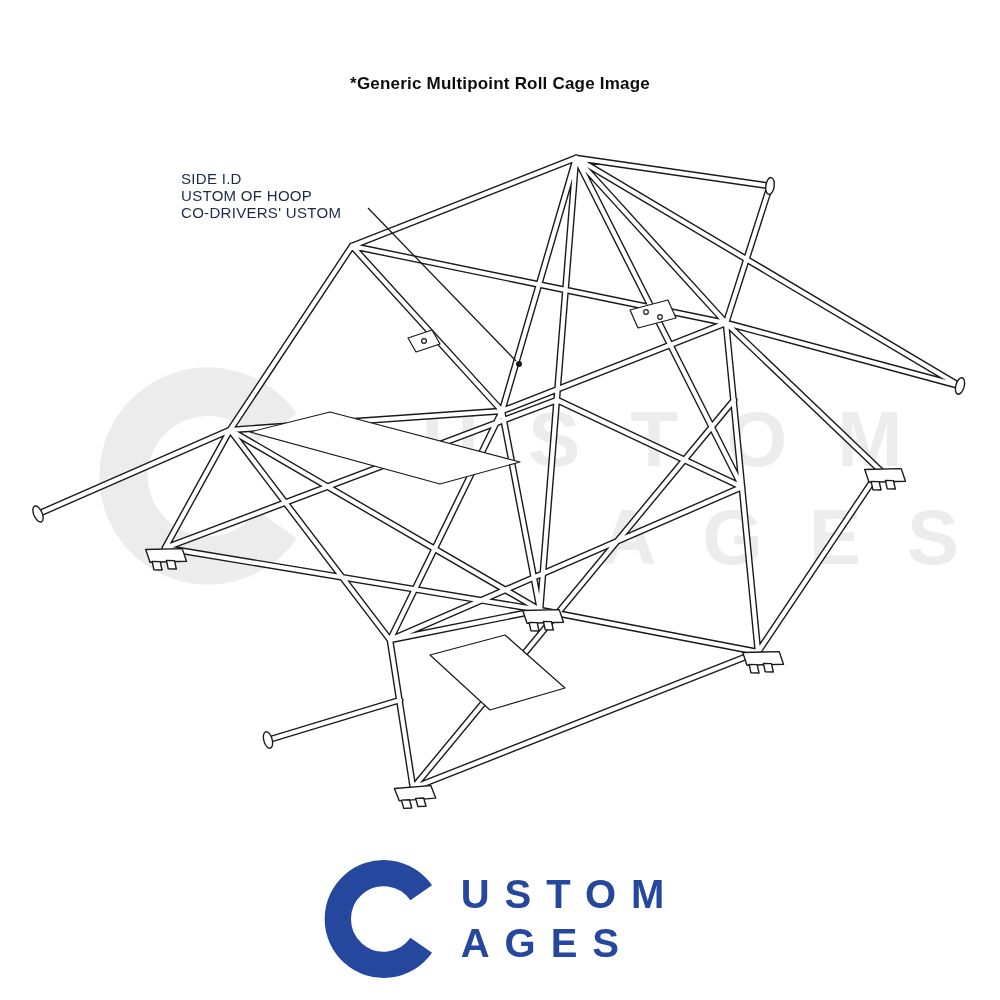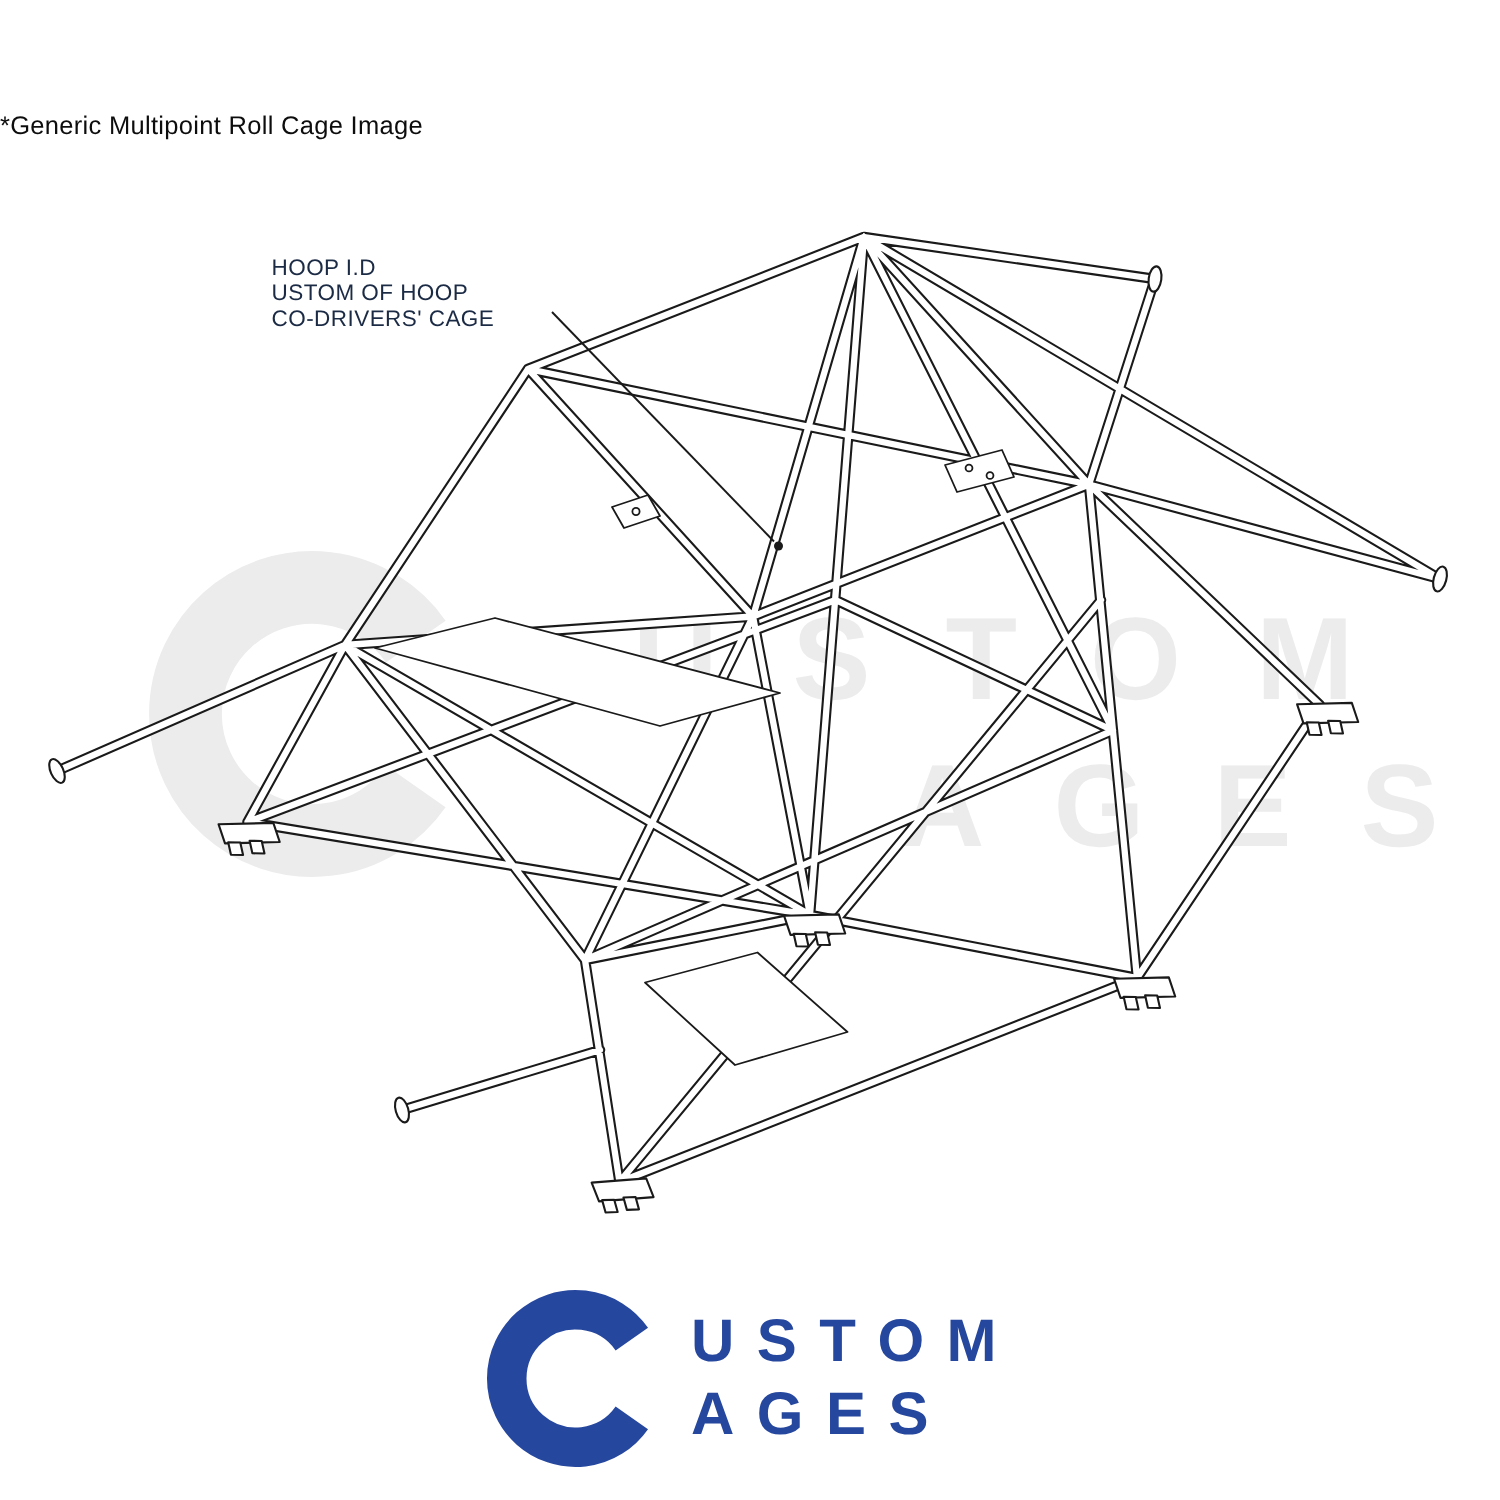--- a/index.html
+++ b/index.html
@@ -1,22 +1,22 @@
 <!DOCTYPE html>
 <html><head>
 <meta charset="utf-8">
 <style>
   html,body{margin:0;padding:0;background:#ffffff;}
   #page{
     position:relative;width:1000px;height:1000px;background:#ffffff;
     font-family:"Liberation Sans", sans-serif;overflow:hidden;
   }
   .page-title{
-    position:absolute;top:74px;left:0;width:100%;
-    font-size:17px;font-weight:400;color:#0d0d0d;letter-spacing:.2px;
+    position:absolute;top:74px;left:0;width:100%;text-align:center;
+    font-size:17px;font-weight:700;color:#0d0d0d;letter-spacing:.2px;
   }
   .annotation{
     position:absolute;left:181px;top:170px;
     font-size:15px;line-height:17px;color:#1c2b45;letter-spacing:.3px;
   }
   .annotation div{white-space:nowrap;}
   
   .watermark{position:absolute;inset:0;z-index:1;color:#ececec;}
   .wm-c{position:absolute;left:92px;top:360px;}
   .wm-word1{
@@ -40,23 +40,23 @@
   }
 </style>
 </head>
 <body>
 
 <div id="page">
 
   <div class="page-title">*Generic Multipoint Roll Cage Image</div>
 
   <div class="annotation">
-    <div>HOOP I.D</div>
+    <div>SIDE I.D</div>
     <div>USTOM OF HOOP</div>
-    <div>CO-DRIVERS' CAGE</div>
+    <div>CO-DRIVERS' USTOM</div>
   </div>
 
   <div class="watermark">
     <svg class="wm-c" width="232" height="232" viewBox="0 0 110 110">
       <path d="M 87.8 32.1 A 40 40 0 1 0 87.8 77.9" fill="none" stroke="#ececec" stroke-width="23"></path>
     </svg>
     <span class="wm-word1">USTOM</span>
     <span class="wm-word2">AGES</span>
   </div>
 

